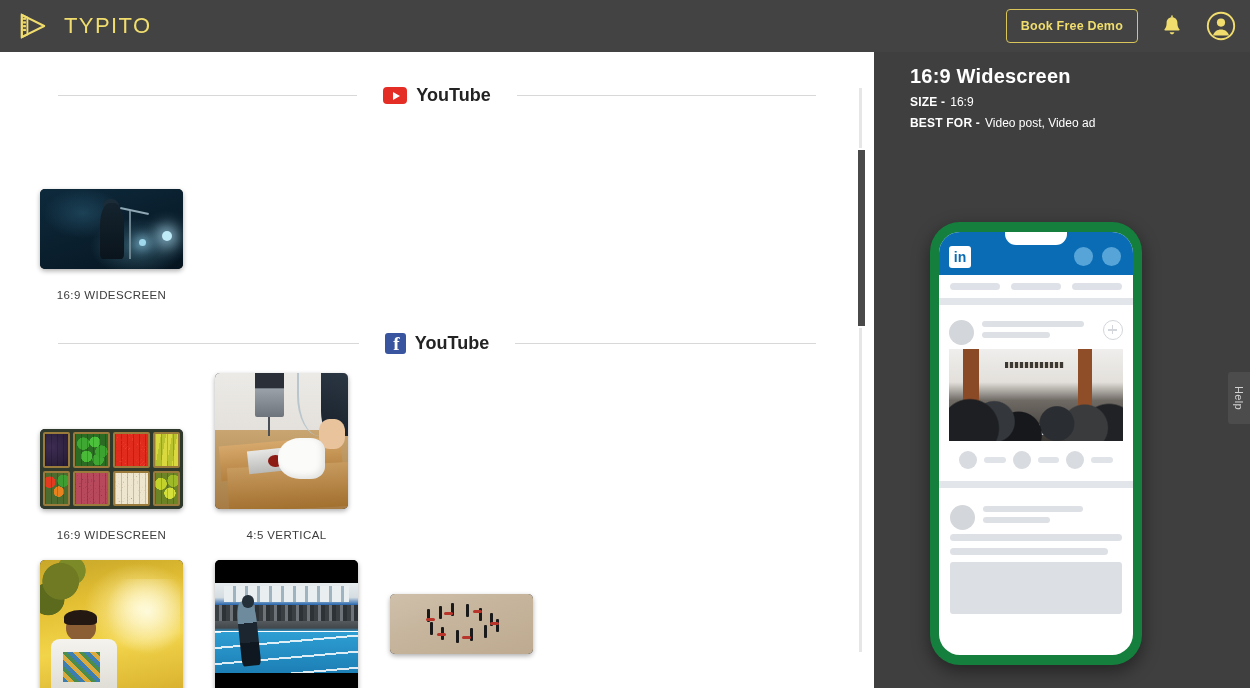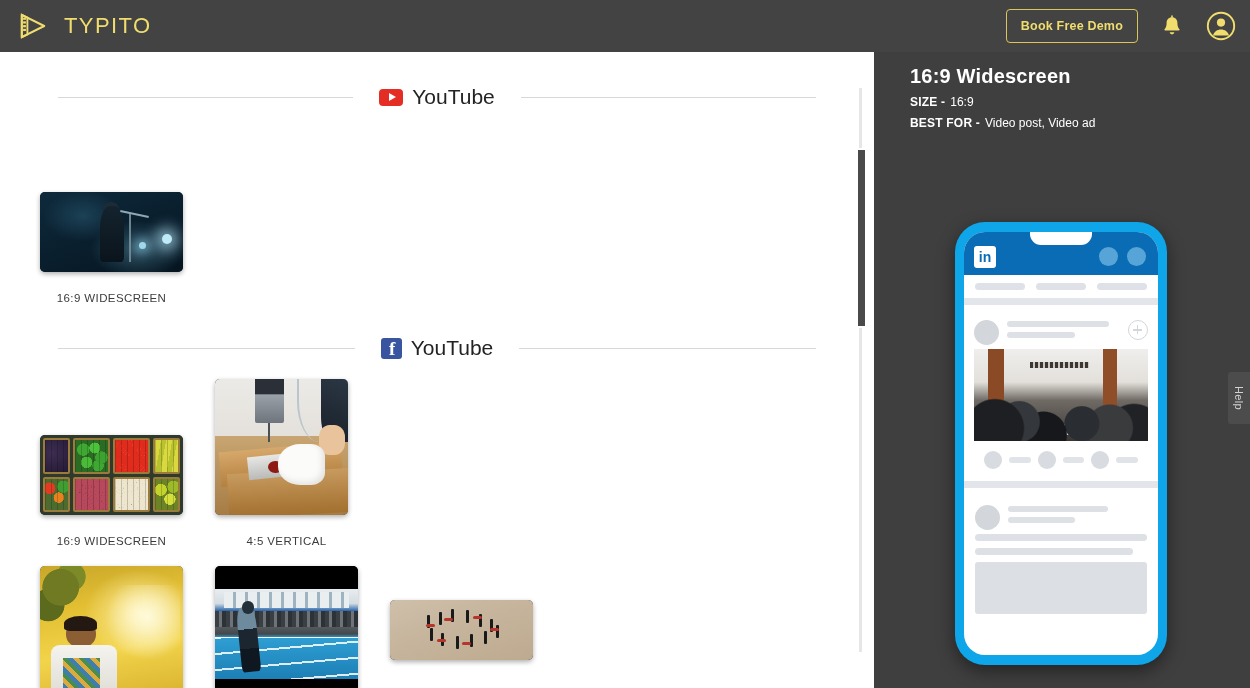--- a/index.html
+++ b/index.html
@@ -52,21 +52,21 @@
   .section-head {
     display: flex; align-items: center; gap: 10px;
     margin: 0 auto; width: 758px;
     justify-content: center;
   }
   .section-head .rule { flex: 1; height: 1px; background: #d8d8d8; }
   .section-head .mid {
     display: flex; align-items: center; gap: 9px;
     padding: 0 16px;
   }
-  .section-name { font-size: 21px; color: #232323; font-weight: 400; }
+  .section-name { font-size: 18px; color: #232323; font-weight: 700; }
 
   .yt-icon { width: 24px; height: 17px; background: #e42d24; border-radius: 4px;
     display: flex; align-items: center; justify-content: center; }
   .yt-icon i { width: 0; height: 0; border-left: 7px solid #fff;
     border-top: 4.5px solid transparent; border-bottom: 4.5px solid transparent;
     margin-left: 2px; }
   .fb-icon { width: 21px; height: 21px; background: #3a559f; border-radius: 3px;
     color: #fff; font-family: "Liberation Serif", serif; font-weight: bold;
     font-size: 17px; line-height: 20px; text-align: center;
     display:flex; align-items:flex-end; justify-content:center; }
@@ -250,22 +250,22 @@
   .right-pane {
     position:absolute; left:874px; top:0; width:376px; height:636px;
     background:#3f3f3f; color:#fff; padding: 13px 0 0 36px;
   }
   .rp-title { font-size:20px; font-weight:bold; letter-spacing:.2px; }
   .rp-row { font-size:12px; margin-top:7px; }
   .rp-row b { font-weight:bold; letter-spacing:.2px; }
   .rp-row span { font-weight:normal; margin-left:5px; }
 
   .phone {
-    position:absolute; left:955px; top:170px; width:212px; height:443px;
-    background:#0ea5e9; border-radius:30px;
+    position:absolute; left:930px; top:170px; width:212px; height:443px;
+    background:#15803d; border-radius:30px;
     box-shadow: 0 6px 18px rgba(0,0,0,.45);
     padding: 10px 9px; overflow:hidden;
   }
   .phone-screen { position:relative; width:100%; height:100%;
     border-radius: 21px; overflow:hidden; background:#fff; }
   .notch { position:absolute; left:50%; transform:translateX(-50%); top:0;
     width:62px; height:13px; background:#fff; border-radius: 0 0 11px 11px; z-index:4; }
   .li-bar { height:43px; background:#0a6cb4; position:relative; }
   .li-logo { position:absolute; left:10px; bottom:7px; width:22px; height:22px;
     background:#fff; border-radius:3px; color:#0a6cb4; font-weight:bold;

